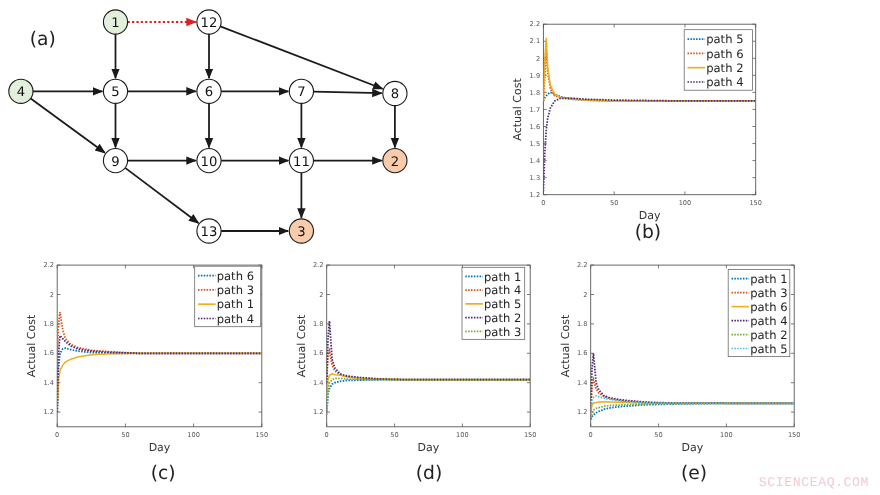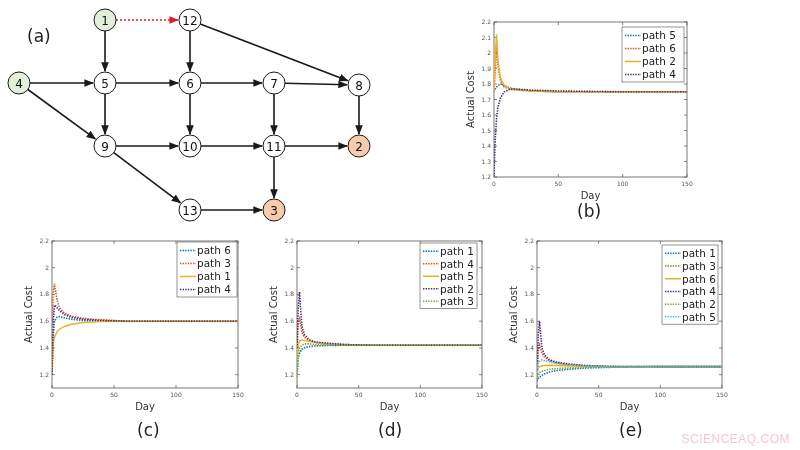--- a/index.html
+++ b/index.html
@@ -1,20 +1,20 @@
 <!DOCTYPE html>
 <html><head>
 <meta charset="utf-8">
 <style>
   html, body { margin:0; padding:0; background:#ffffff; }
   body { width:800px; height:450px; position:relative; overflow:hidden; font-family:"DejaVu Sans", sans-serif; }
   .abs { position:absolute; }
   svg text { font-family:"DejaVu Sans", sans-serif; }
   .panel-label { position:absolute; font-family:"DejaVu Sans", sans-serif; font-size:17px; color:#222; }
-  .watermark { position:absolute; right:10px; bottom:4px; font-family:Liberation Sans, sans-serif; font-size:12px; color:#f3c9cf; letter-spacing:0.5px; }
+  .watermark { position:absolute; right:10px; bottom:4px; font-family:Liberation Mono, monospace; font-size:12px; color:#f3c9cf; letter-spacing:0.5px; }
 </style>
 </head>
 <body>
 
 <svg class="abs" id="net-svg" style="left:0;top:0" width="400" height="230" viewBox="0 0 400 230">
     <defs>
       <marker id="arr-black" viewBox="0 0 10 10" refX="9" refY="5" markerWidth="6" markerHeight="6" orient="auto-start-reverse">
         <path d="M0,1 L10,5 L0,9 z" fill="#1a1a1a"></path>
       </marker>
       <marker id="arr-red" viewBox="0 0 10 10" refX="9" refY="5" markerWidth="6" markerHeight="6" orient="auto-start-reverse">

